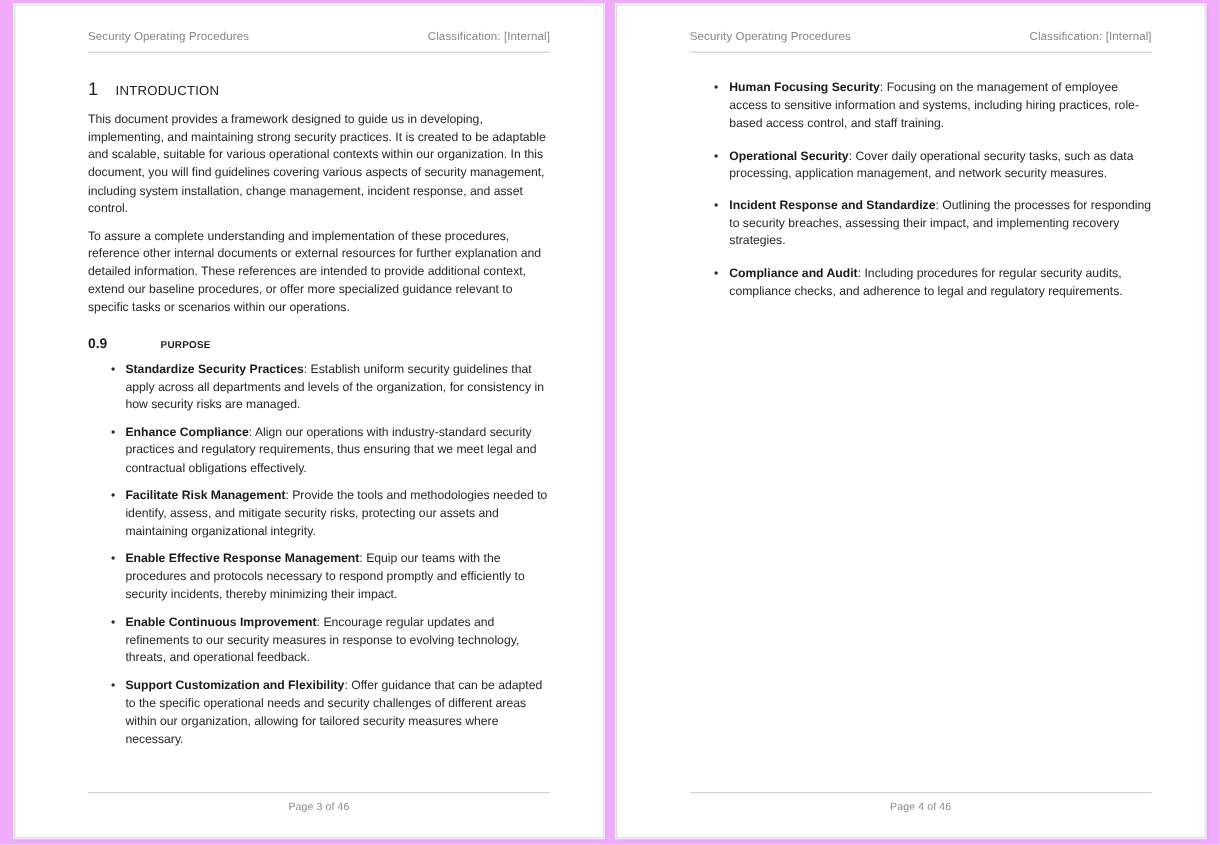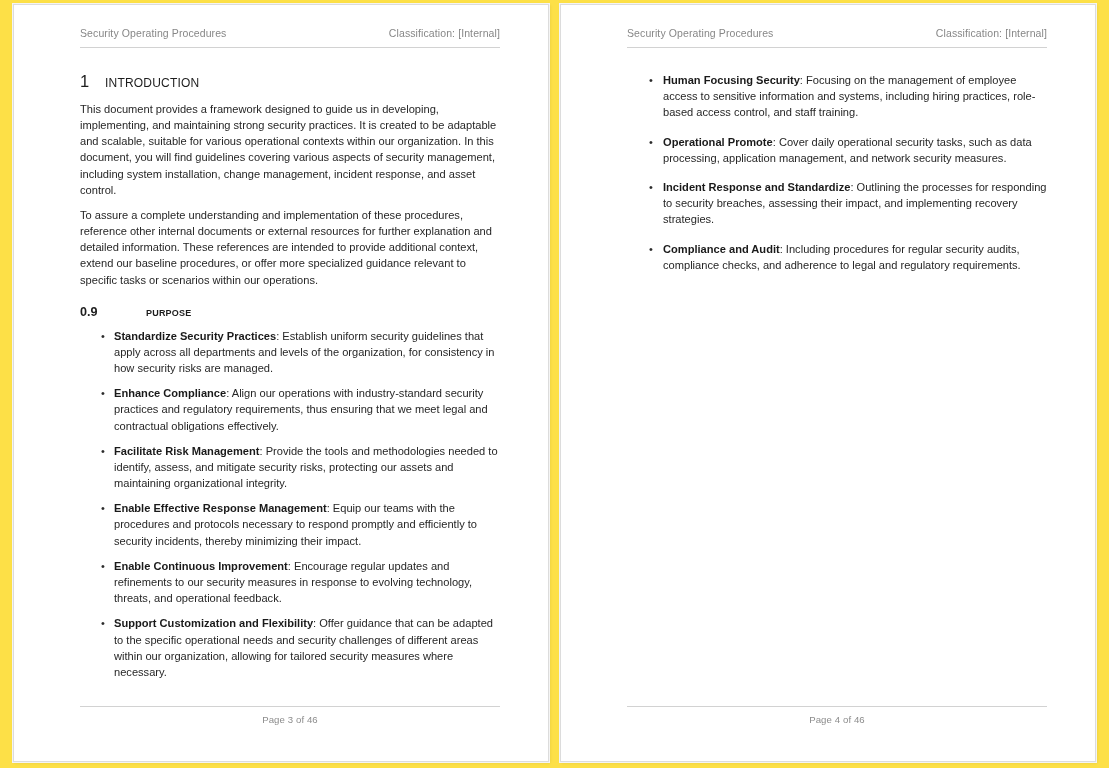--- a/index.html
+++ b/index.html
@@ -10,21 +10,21 @@
     height: 768px;
     overflow: hidden;
     background: #f0f0f0;
     font-family: "Liberation Sans", sans-serif;
   }
 
   .viewer {
     position: relative;
     width: 1109px;
     height: 768px;
-    background: #fde047;
+    background: #f0abfc;
     display: flex;
     align-items: flex-start;
   }
 
   
   .page {
     position: absolute;
     top: 4px;
     width: 536px;
     height: 758px;
@@ -132,21 +132,21 @@
   
   .page-right ul.blist > li { padding-left: 36px; }
   .page-right ul.blist > li .dot { left: 22px; }
   .page-right ul.blist > li { margin-bottom: 13px; }
 
   
   .foot {
     position: absolute;
     left: 66px;
     right: 48px;
-    bottom: 36px;
+    bottom: 22px;
   }
   .foot-rule { border-top: 1px solid #d2d2d2; }
   .foot-text {
     text-align: center;
     font-size: 9.6px;
     color: #8c8c8c;
     padding-top: 7px;
     letter-spacing: 0.1px;
   }
 </style>
@@ -199,21 +199,21 @@
     <div class="page-inner">
 
       <div class="runhead">
         <span>Security Operating Procedures</span>
         <span>Classification: [Internal]</span>
       </div>
       <div class="runhead-rule"></div>
 
       <ul class="blist">
           <li><span class="dot">•</span><b>Human Focusing Security</b><span>: Focusing on the management of employee access to sensitive information and systems, including hiring practices, role-based access control, and staff training.</span></li>
-          <li><span class="dot">•</span><b>Operational Promote</b><span>: Cover daily operational security tasks, such as data processing, application management, and network security measures.</span></li>
+          <li><span class="dot">•</span><b>Operational Security</b><span>: Cover daily operational security tasks, such as data processing, application management, and network security measures.</span></li>
           <li><span class="dot">•</span><b>Incident Response and Standardize</b><span>: Outlining the processes for responding to security breaches, assessing their impact, and implementing recovery strategies.</span></li>
           <li><span class="dot">•</span><b>Compliance and Audit</b><span>: Including procedures for regular security audits, compliance checks, and adherence to legal and regulatory requirements.</span></li>
         </ul>
     </div>
 
     <div class="foot">
       <div class="foot-rule"></div>
       <div class="foot-text">Page 4 of 46</div>
     </div>
   </div>

